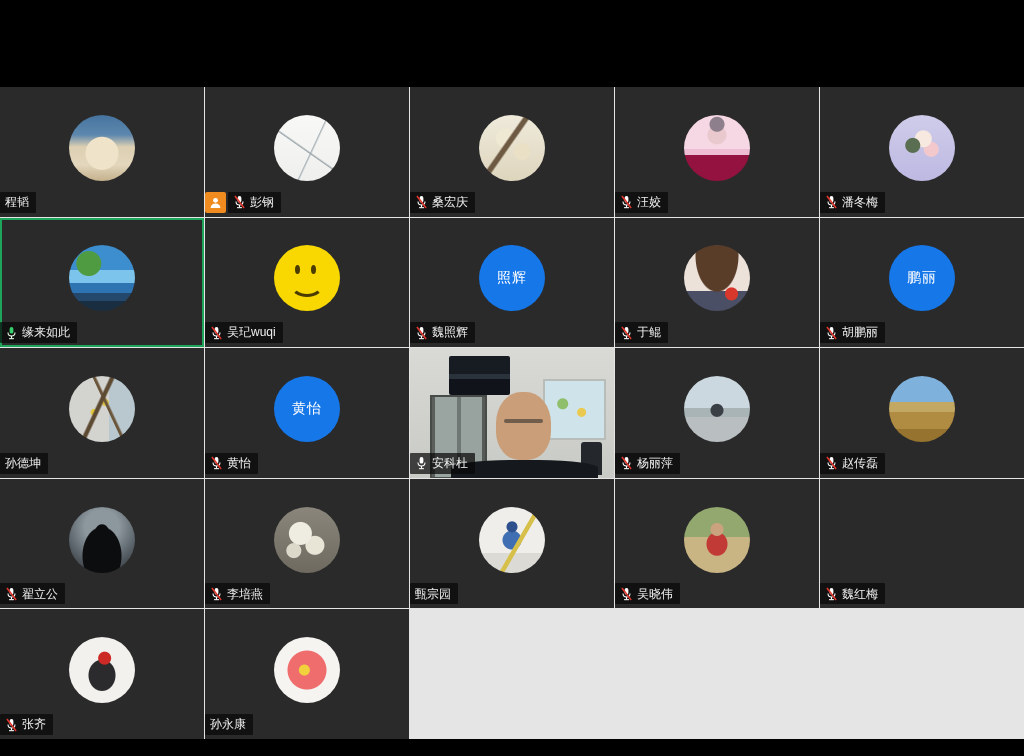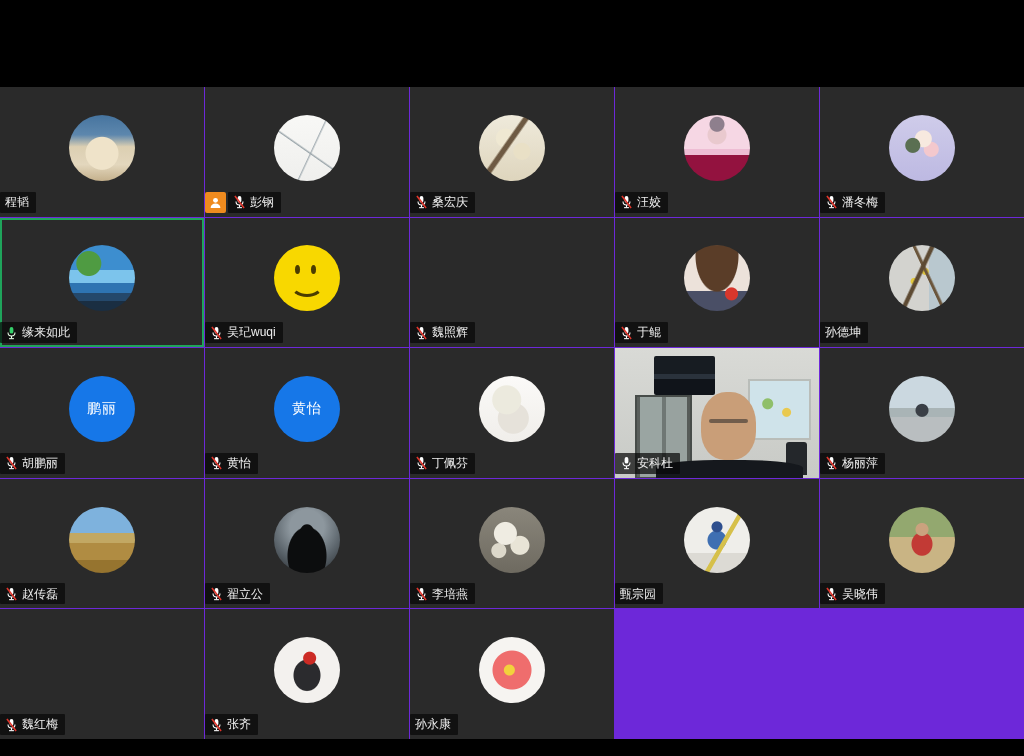--- a/index.html
+++ b/index.html
@@ -1,20 +1,20 @@
 <!DOCTYPE html>
 <html><head>
 <meta charset="utf-8">
 <style>
   html,body{margin:0;padding:0;background:#000;width:1024px;height:756px;overflow:hidden;
     font-family:"Liberation Sans","DejaVu Sans",sans-serif;}
   .stage{position:relative;width:1024px;height:756px;background:#000;}
   .gallery{position:absolute;left:0;top:87px;width:1024px;height:652px;
     display:grid;grid-template-columns:repeat(5,1fr);grid-template-rows:repeat(5,1fr);
-    gap:1px;background:#6d28d9;}
+    gap:1px;background:#e5e5e5;}
   .tile{position:relative;background:#2a2a2a;overflow:hidden;}
   .tile.active{box-shadow:inset 0 0 0 2px #1fa45b;}
   
   .avatar{position:absolute;left:50%;top:50%;width:66px;height:66px;border-radius:50%;
     transform:translate(-50%,-56%);overflow:hidden;background:#444;}
   .avatar.avatar-text{background:#1677e8;display:flex;align-items:center;justify-content:center;
     color:#fff;font-size:14px;letter-spacing:1px;}
   
   .label-row{position:absolute;left:0;bottom:4px;display:flex;align-items:stretch;gap:2px;max-width:98%;}
   .badge{width:21px;height:21px;background:#ef8b1f;border-radius:2px;display:flex;
@@ -249,20 +249,21 @@
           </svg>
         </span>
         <span class="pname">吴玘wuqi</span>
       </span>
     </div>
   </div>
 
 
   <div class="tile">
 
+    <div class="avatar avatar-text">照辉</div>
     <div class="label-row">
 
       <span class="name-label">
         <span class="mic mic-muted">
           <svg viewBox="0 0 24 26">
             <rect class="mic-body" x="8.5" y="2" width="7" height="12" rx="3.5" fill="#fff"></rect>
             <path class="mic-stand" d="M5.5 12a6.5 6.5 0 0 0 13 0" stroke="#fff" stroke-width="2" fill="none"></path>
             <line class="mic-stand" x1="12" y1="18.5" x2="12" y2="22.5" stroke="#fff" stroke-width="2"></line>
             <line class="mic-stand" x1="7.5" y1="23.5" x2="16.5" y2="23.5" stroke="#fff" stroke-width="2"></line>
             <line class="slash" x1="3.5" y1="2" x2="20.5" y2="24" stroke="#e0352b" stroke-width="3"></line>
@@ -288,89 +289,70 @@
             <line class="slash" x1="3.5" y1="2" x2="20.5" y2="24" stroke="#e0352b" stroke-width="3"></line>
           </svg>
         </span>
         <span class="pname">于鲲</span>
       </span>
     </div>
   </div>
 
   <div class="tile">
 
+    <div class="avatar avatar-text">鹏丽</div>
+    <div class="label-row">
+
+      <span class="name-label">
+        <span class="mic mic-muted">
+          <svg viewBox="0 0 24 26">
+            <rect class="mic-body" x="8.5" y="2" width="7" height="12" rx="3.5" fill="#fff"></rect>
+            <path class="mic-stand" d="M5.5 12a6.5 6.5 0 0 0 13 0" stroke="#fff" stroke-width="2" fill="none"></path>
+            <line class="mic-stand" x1="12" y1="18.5" x2="12" y2="22.5" stroke="#fff" stroke-width="2"></line>
+            <line class="mic-stand" x1="7.5" y1="23.5" x2="16.5" y2="23.5" stroke="#fff" stroke-width="2"></line>
+            <line class="slash" x1="3.5" y1="2" x2="20.5" y2="24" stroke="#e0352b" stroke-width="3"></line>
+          </svg>
+        </span>
+        <span class="pname">胡鹏丽</span>
+      </span>
+    </div>
+  </div>
+
+  <div class="tile">
+
     <div class="avatar av-branch-wall-photo"></div>
     <div class="label-row">
 
       <span class="name-label">
 
         <span class="pname">孙德坤</span>
       </span>
     </div>
   </div>
 
   <div class="tile">
 
-    <div class="avatar avatar-text">鹏丽</div>
-    <div class="label-row">
-
-      <span class="name-label">
-        <span class="mic mic-muted">
-          <svg viewBox="0 0 24 26">
-            <rect class="mic-body" x="8.5" y="2" width="7" height="12" rx="3.5" fill="#fff"></rect>
-            <path class="mic-stand" d="M5.5 12a6.5 6.5 0 0 0 13 0" stroke="#fff" stroke-width="2" fill="none"></path>
-            <line class="mic-stand" x1="12" y1="18.5" x2="12" y2="22.5" stroke="#fff" stroke-width="2"></line>
-            <line class="mic-stand" x1="7.5" y1="23.5" x2="16.5" y2="23.5" stroke="#fff" stroke-width="2"></line>
-            <line class="slash" x1="3.5" y1="2" x2="20.5" y2="24" stroke="#e0352b" stroke-width="3"></line>
-          </svg>
-        </span>
-        <span class="pname">胡鹏丽</span>
-      </span>
-    </div>
-  </div>
-
-  <div class="tile">
-
     <div class="avatar avatar-text">黄怡</div>
     <div class="label-row">
 
       <span class="name-label">
         <span class="mic mic-muted">
           <svg viewBox="0 0 24 26">
             <rect class="mic-body" x="8.5" y="2" width="7" height="12" rx="3.5" fill="#fff"></rect>
             <path class="mic-stand" d="M5.5 12a6.5 6.5 0 0 0 13 0" stroke="#fff" stroke-width="2" fill="none"></path>
             <line class="mic-stand" x1="12" y1="18.5" x2="12" y2="22.5" stroke="#fff" stroke-width="2"></line>
             <line class="mic-stand" x1="7.5" y1="23.5" x2="16.5" y2="23.5" stroke="#fff" stroke-width="2"></line>
             <line class="slash" x1="3.5" y1="2" x2="20.5" y2="24" stroke="#e0352b" stroke-width="3"></line>
           </svg>
         </span>
         <span class="pname">黄怡</span>
       </span>
     </div>
   </div>
 
-  <div class="tile">
-
-    <div class="avatar av-teddy-photo"></div>
-    <div class="label-row">
-
-      <span class="name-label">
-        <span class="mic mic-muted">
-          <svg viewBox="0 0 24 26">
-            <rect class="mic-body" x="8.5" y="2" width="7" height="12" rx="3.5" fill="#fff"></rect>
-            <path class="mic-stand" d="M5.5 12a6.5 6.5 0 0 0 13 0" stroke="#fff" stroke-width="2" fill="none"></path>
-            <line class="mic-stand" x1="12" y1="18.5" x2="12" y2="22.5" stroke="#fff" stroke-width="2"></line>
-            <line class="mic-stand" x1="7.5" y1="23.5" x2="16.5" y2="23.5" stroke="#fff" stroke-width="2"></line>
-            <line class="slash" x1="3.5" y1="2" x2="20.5" y2="24" stroke="#e0352b" stroke-width="3"></line>
-          </svg>
-        </span>
-        <span class="pname">丁佩芬</span>
-      </span>
-    </div>
-  </div>
 
   <div class="tile video-tile">
     <div class="webcam-scene">
       <div class="wc-equipment"></div>
       <div class="wc-cabinet"></div>
       <div class="wc-map"></div>
       <div class="wc-kettle"></div>
       <div class="wc-head"></div>
       <div class="wc-glasses"></div>
       <div class="wc-body"></div>

